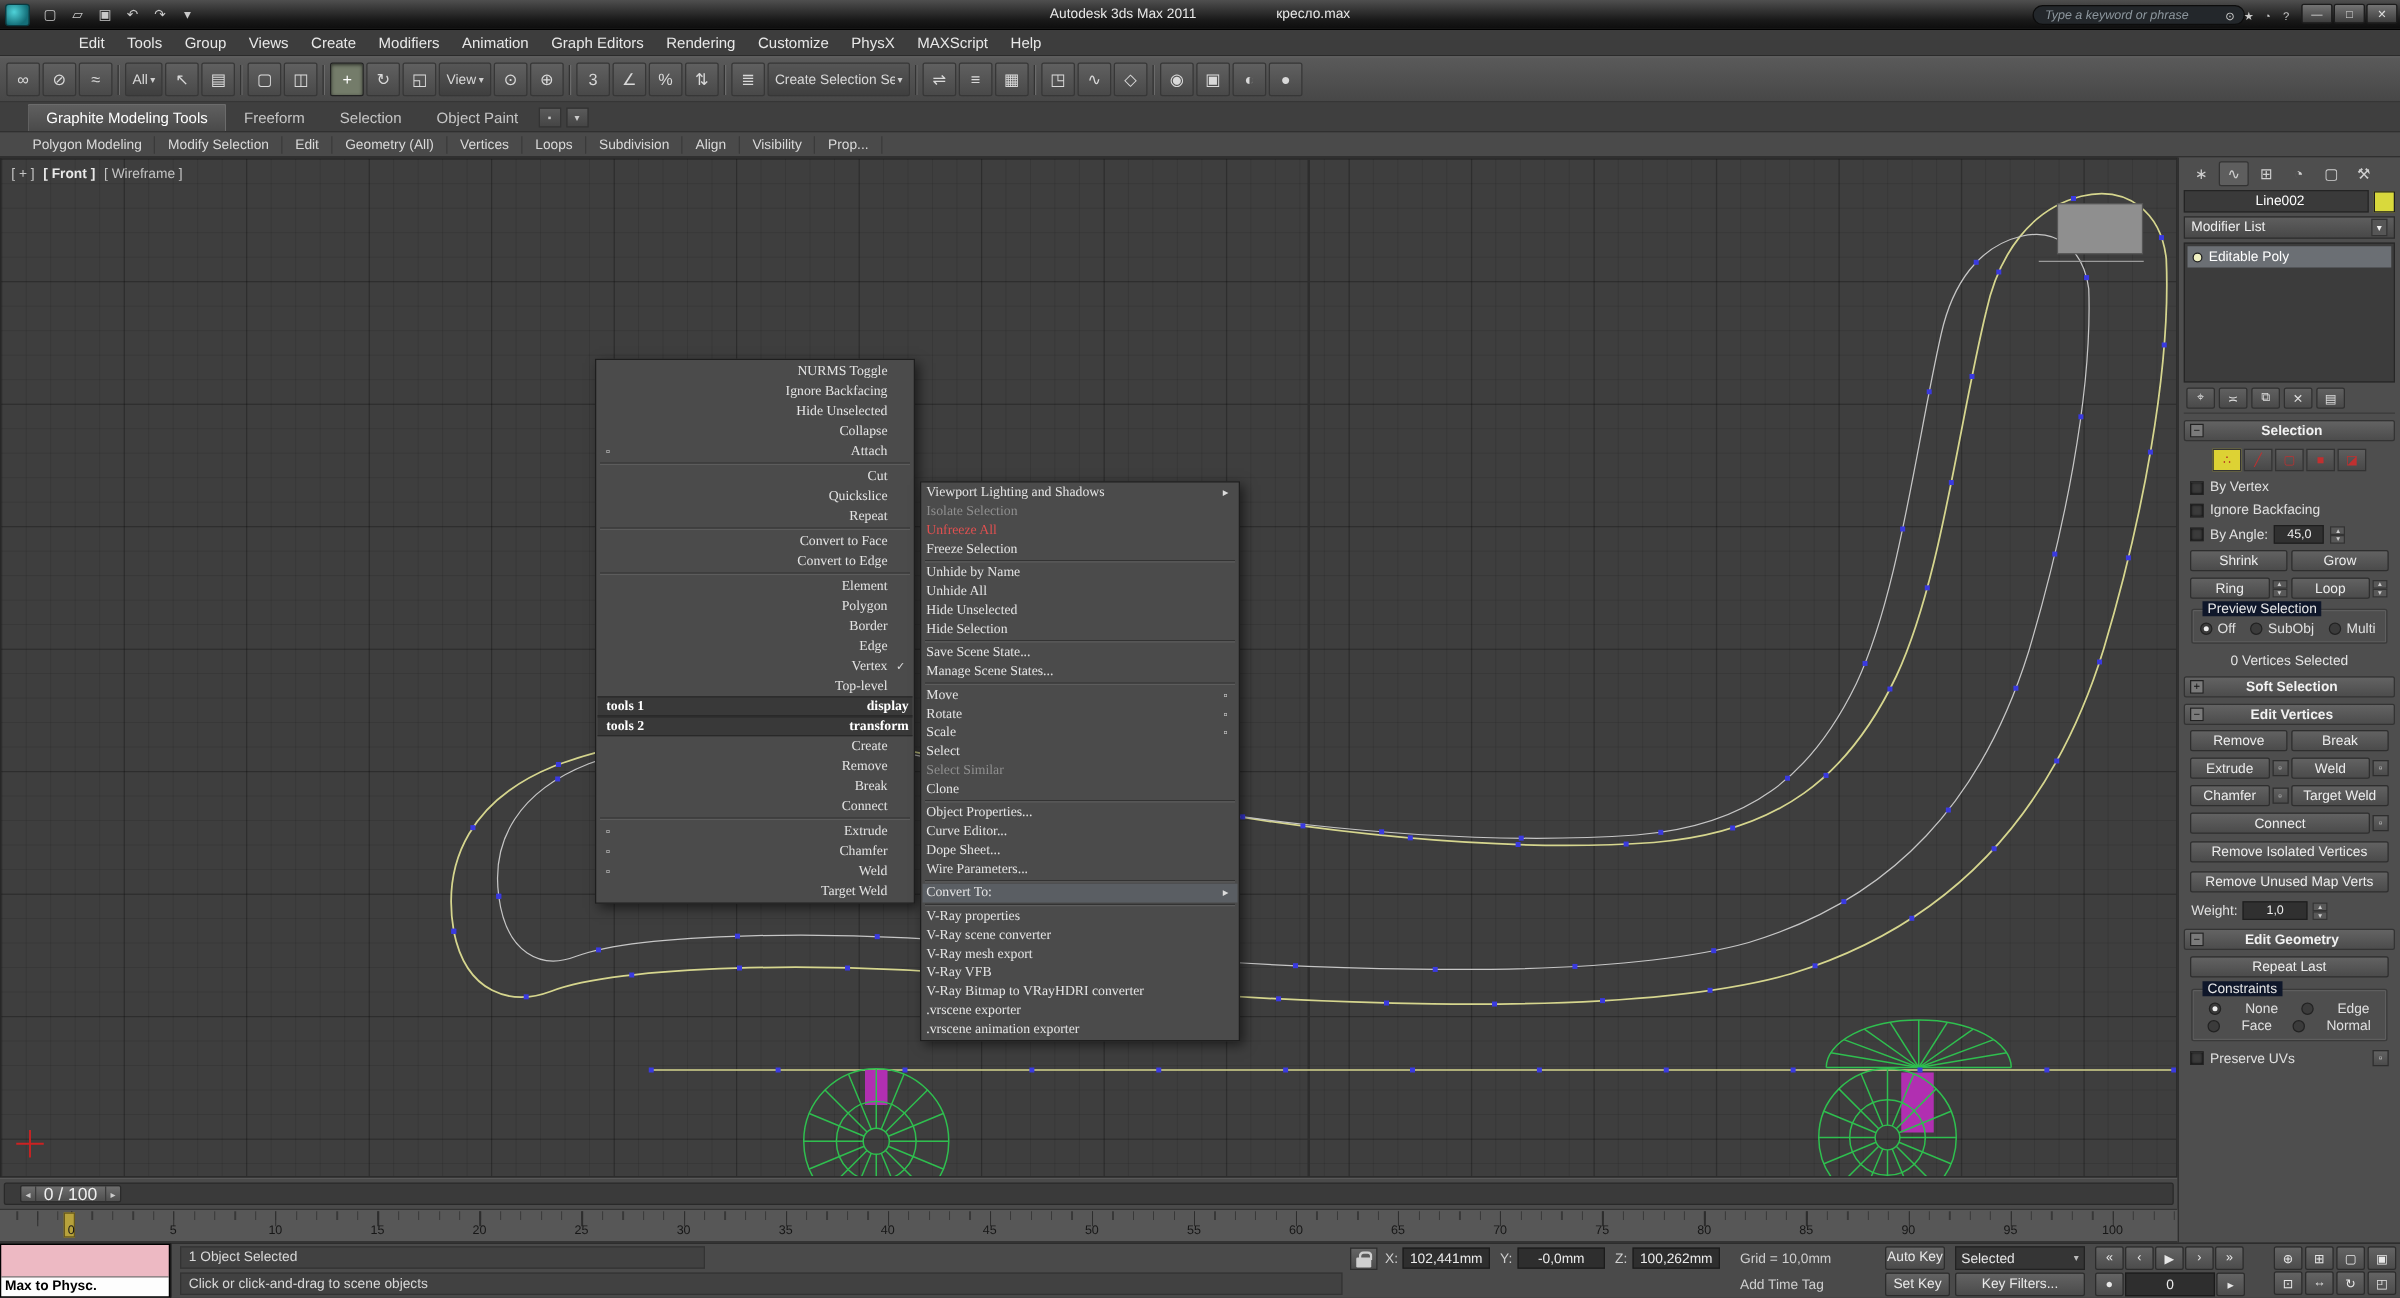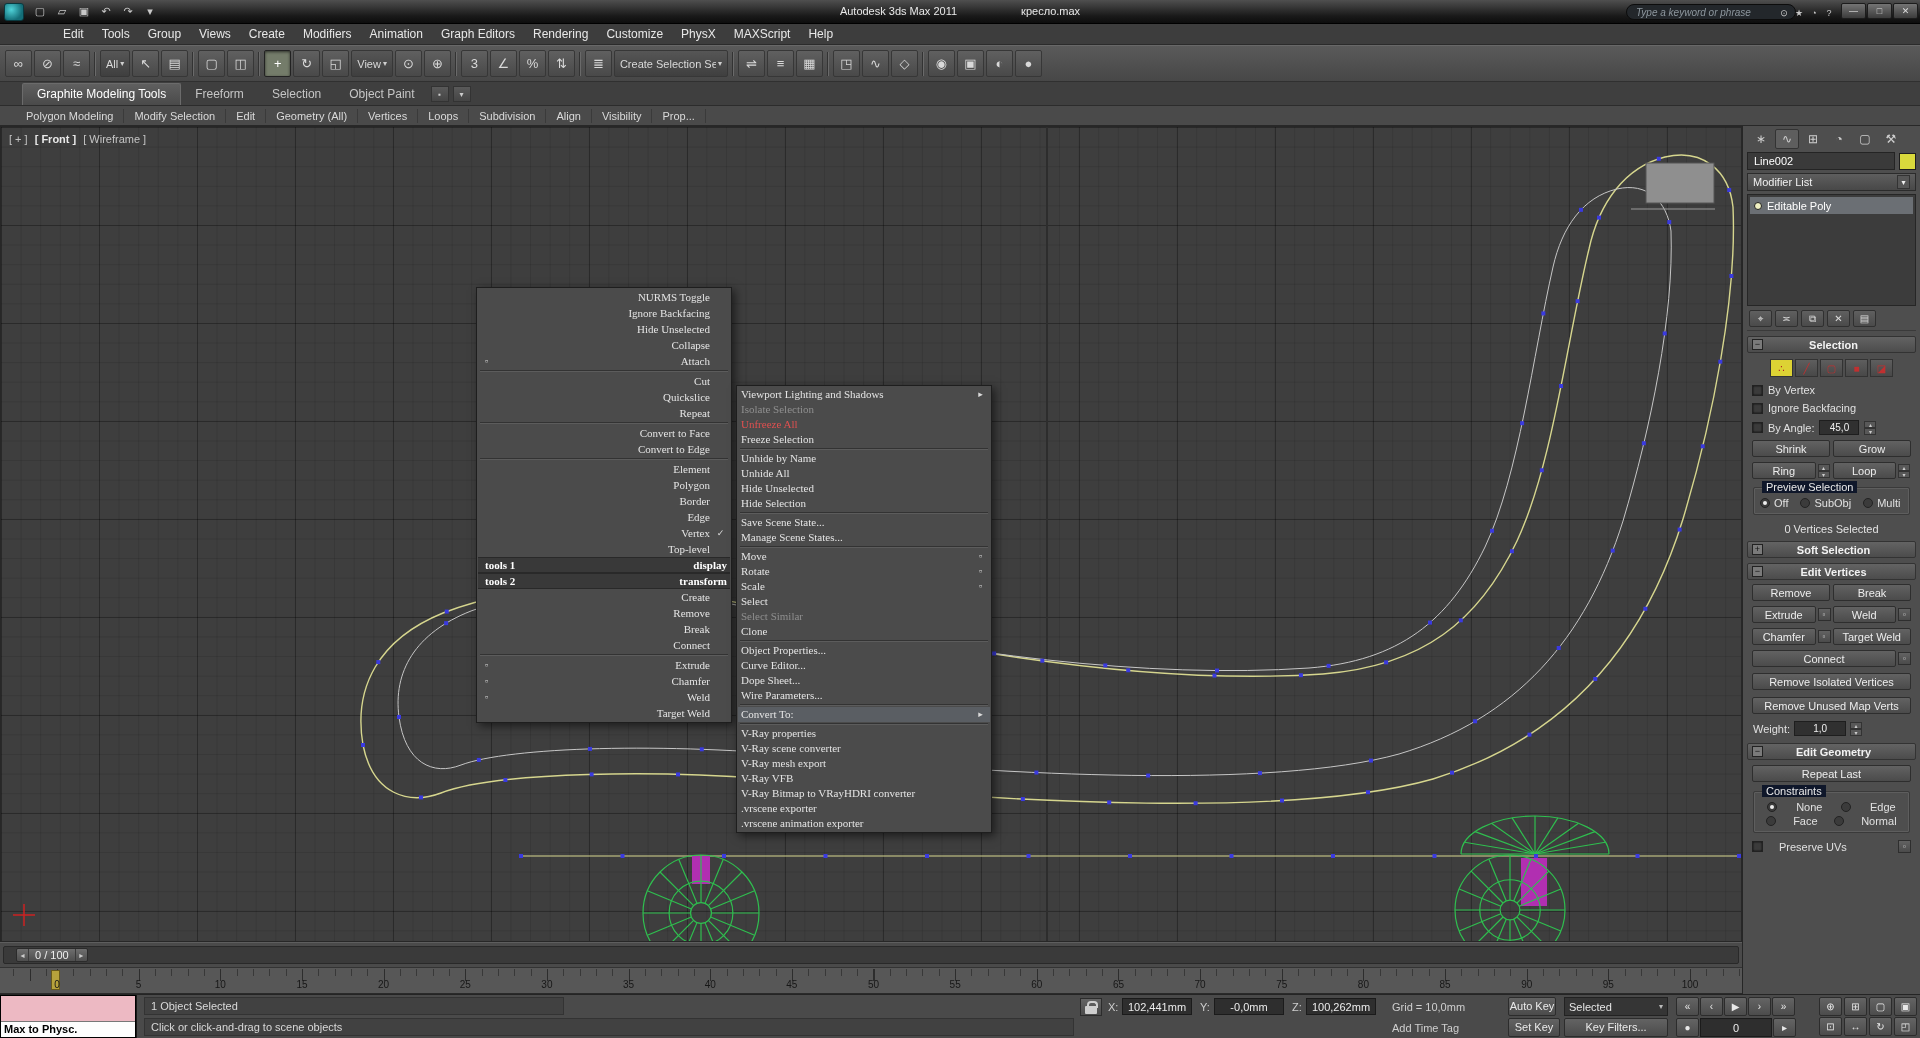--- a/index.html
+++ b/index.html
@@ -75,33 +75,33 @@
   .qrow.sep { height:2px !important; padding:0; margin:1px 2px; border-top:1px solid #333; border-bottom:1px solid #5c5c5c; }
   .qrow.disabled .qlabel { color:#8f8f8f; }
   .qrow.red .qlabel { color:#e05050; }
   .qrow.hl { background:#5a5e63; }
 
   
   .timeslider { height:25px; background:#4a4a4a; border-top:1px solid #5e5e5e; display:flex; align-items:center; padding:0 3px; }
   .ts-track { flex:1; height:18px; background:#3a3a3a; border:1px solid #292929; border-radius:2px; position:relative; }
   .ts-handle { position:absolute; left:12px; top:1px; height:14px; display:flex; align-items:center; background:linear-gradient(#6e6e6e,#4e4e4e); border:1px solid #2b2b2b; border-radius:2px; }
   .ts-handle .ts-a { width:11px; text-align:center; font-size:8px; color:#ccc; }
-  .ts-handle .ts-l { padding:0 6px; font-size:11px; color:#efefef; border-left:1px solid #3a3a3a; border-right:1px solid #3a3a3a; height:100%; line-height:13px; }
+  .ts-handle .ts-l { padding:0 6px; font-size:14px; color:#efefef; border-left:1px solid #3a3a3a; border-right:1px solid #3a3a3a; height:100%; line-height:13px; }
   .ruler { height:27px; background:#575757; border-top:1px solid #333; border-bottom:1px solid #2a2a2a; position:relative; }
   .ruler .ticks  { position:absolute; top:1px; left:0; right:0; height:7px;  background:repeating-linear-gradient(to right,#383838 0 1px,transparent 1px 16.33px); background-position:57px 0; }
   .ruler .ticks2 { position:absolute; top:1px; left:0; right:0; height:12px; background:repeating-linear-gradient(to right,#2d2d2d 0 1px,transparent 1px 81.65px); background-position:57px 0; }
   .ruler-label { position:absolute; top:11px; transform:translateX(-50%); color:#171717; font-size:10px; }
   .ruler-marker { position:absolute; left:51px; top:2px; width:9px; height:20px; background:#b7a23c; border:1px solid #68591b; }
 
   
   .panel { width:178px; background:#4e4e4e; border-left:1px solid #262626; padding:2px 4px; display:flex; flex-direction:column; gap:3px; overflow:hidden; }
   .p-tabs { display:flex; gap:2px; padding:1px 0 0 2px; }
   .p-tab { width:24px; height:20px; display:flex; align-items:center; justify-content:center; color:#cfcfcf; font-size:12px; border:1px solid transparent; }
   .p-tab.active { background:#5e5e5e; border:1px solid #333; border-radius:2px; }
-  .p-name-row { display:flex; gap:4px; align-items:center; }
+  .p-name-row { display:flex; gap:4px; align-items:center;text-align:center; }
   .p-name-field { flex:1; height:18px; background:#3a3a3a; border:1px solid #242424; color:#fff; padding-left:6px; line-height:17px; }
   .p-color-swatch { width:17px; height:17px; background:#d9d93c; border:1px solid #1e1e1e; }
   .p-dropdown { height:18px; background:linear-gradient(#5e5e5e,#484848); border:1px solid #2b2b2b; display:flex; align-items:center; padding:0 5px; color:#f0f0f0; }
   .p-dropdown .dd-a { margin-left:auto; width:13px; height:14px; background:#565656; border:1px solid #333; text-align:center; line-height:13px; font-size:8px; }
   .p-stack { height:112px; background:#3c3c3c; border:1px solid #262626; padding:2px; }
   .p-stack-row { height:17px; background:#6b6f74; color:#fff; display:flex; align-items:center; gap:5px; padding:0 4px; }
   .bulb { width:8px; height:8px; border-radius:50%; background:#f0f0c2; border:1px solid #222; }
   .p-stack-btns { display:flex; gap:3px; padding:1px 2px 3px; border-bottom:1px solid #3a3a3a; }
   .p-sbtn { width:23px; height:17px; background:linear-gradient(#606060,#4a4a4a); border:1px solid #303030; border-radius:2px; color:#ddd; font-size:10px; display:flex; align-items:center; justify-content:center; }
   .roll { height:17px; background:linear-gradient(#636363,#4c4c4c); border:1px solid #333; border-radius:2px; display:flex; align-items:center; color:#f2f2f2; font-weight:bold; margin-top:2px; }
@@ -1039,21 +1039,21 @@
           <span>Edge</span>
       </div>
       <div class="radio-row" style="justify-content:space-around">
         <span class="radio"></span>
           <span>Face</span>
         <span class="radio"></span>
           <span>Normal</span>
       </div>
     </div>
     <div class="cb-row" style="justify-content:space-between">
-      <span style="display:flex;align-items:center;gap:16px">
+      <span style="display:flex;align-items:center;gap:5px">
         <span class="cb"></span>
         <span>Preserve UVs</span>
       </span>
       <span class="pbox">▫</span>
     </div>
   </div>
 </div>
 
 <div class="statusbar">
   <div class="listener">

